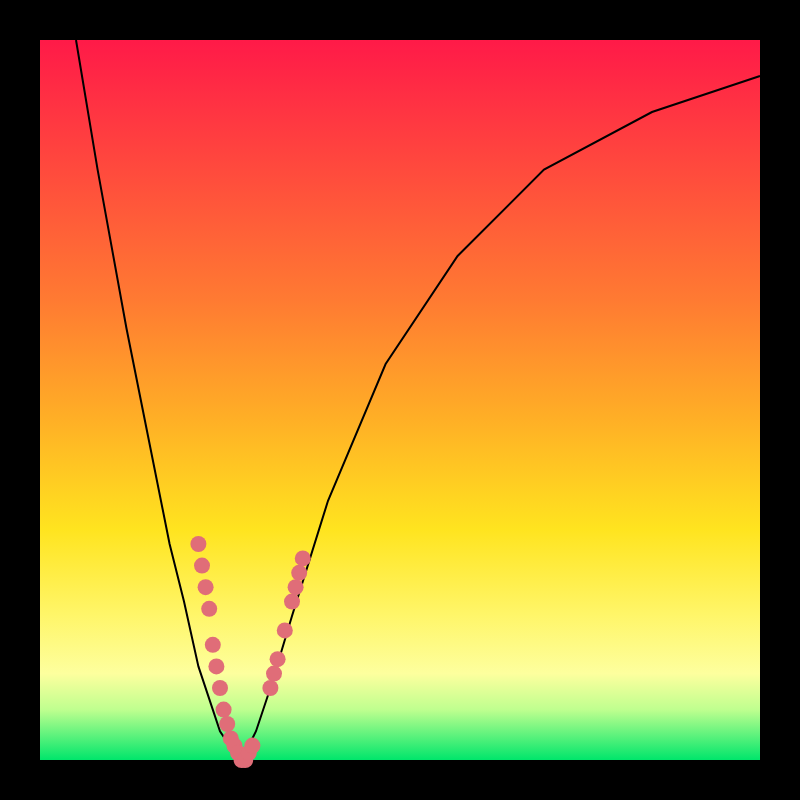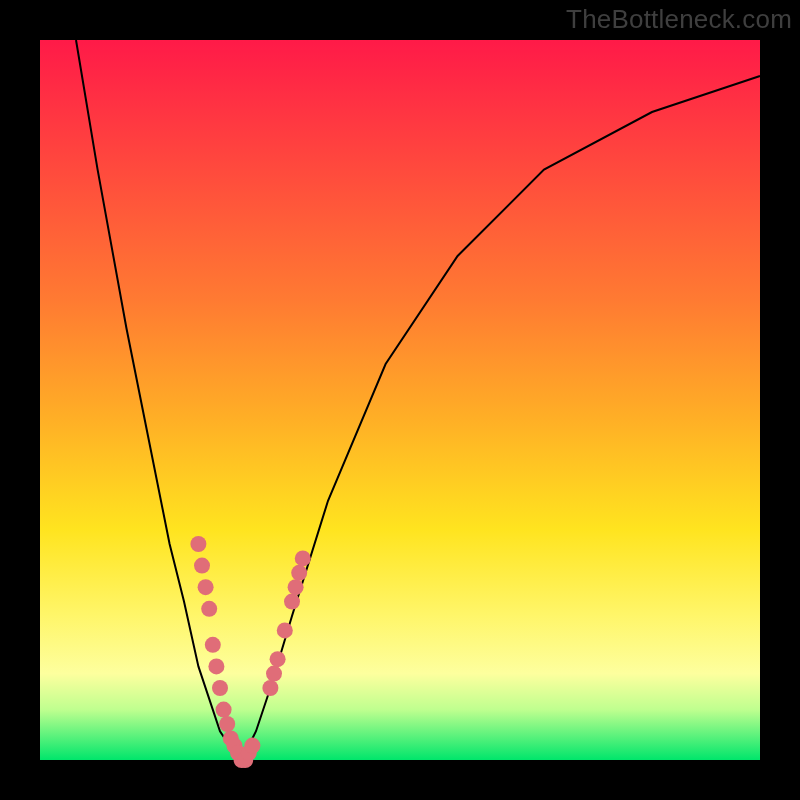--- a/index.html
+++ b/index.html
@@ -99,14 +99,13 @@
         <circle cx="234.0" cy="633.6" r="8" class="marker"></circle>
         <circle cx="237.6" cy="619.2" r="8" class="marker"></circle>
         <circle cx="244.8" cy="590.4" r="8" class="marker"></circle>
         <circle cx="252.0" cy="561.6" r="8" class="marker"></circle>
         <circle cx="255.6" cy="547.2" r="8" class="marker"></circle>
         <circle cx="259.2" cy="532.8" r="8" class="marker"></circle>
         <circle cx="262.8" cy="518.4" r="8" class="marker"></circle>
       </g>
   </svg>
 
-  <div class="watermark">TheBottleneck.com</div>
 </div>
 
 </body></html>

